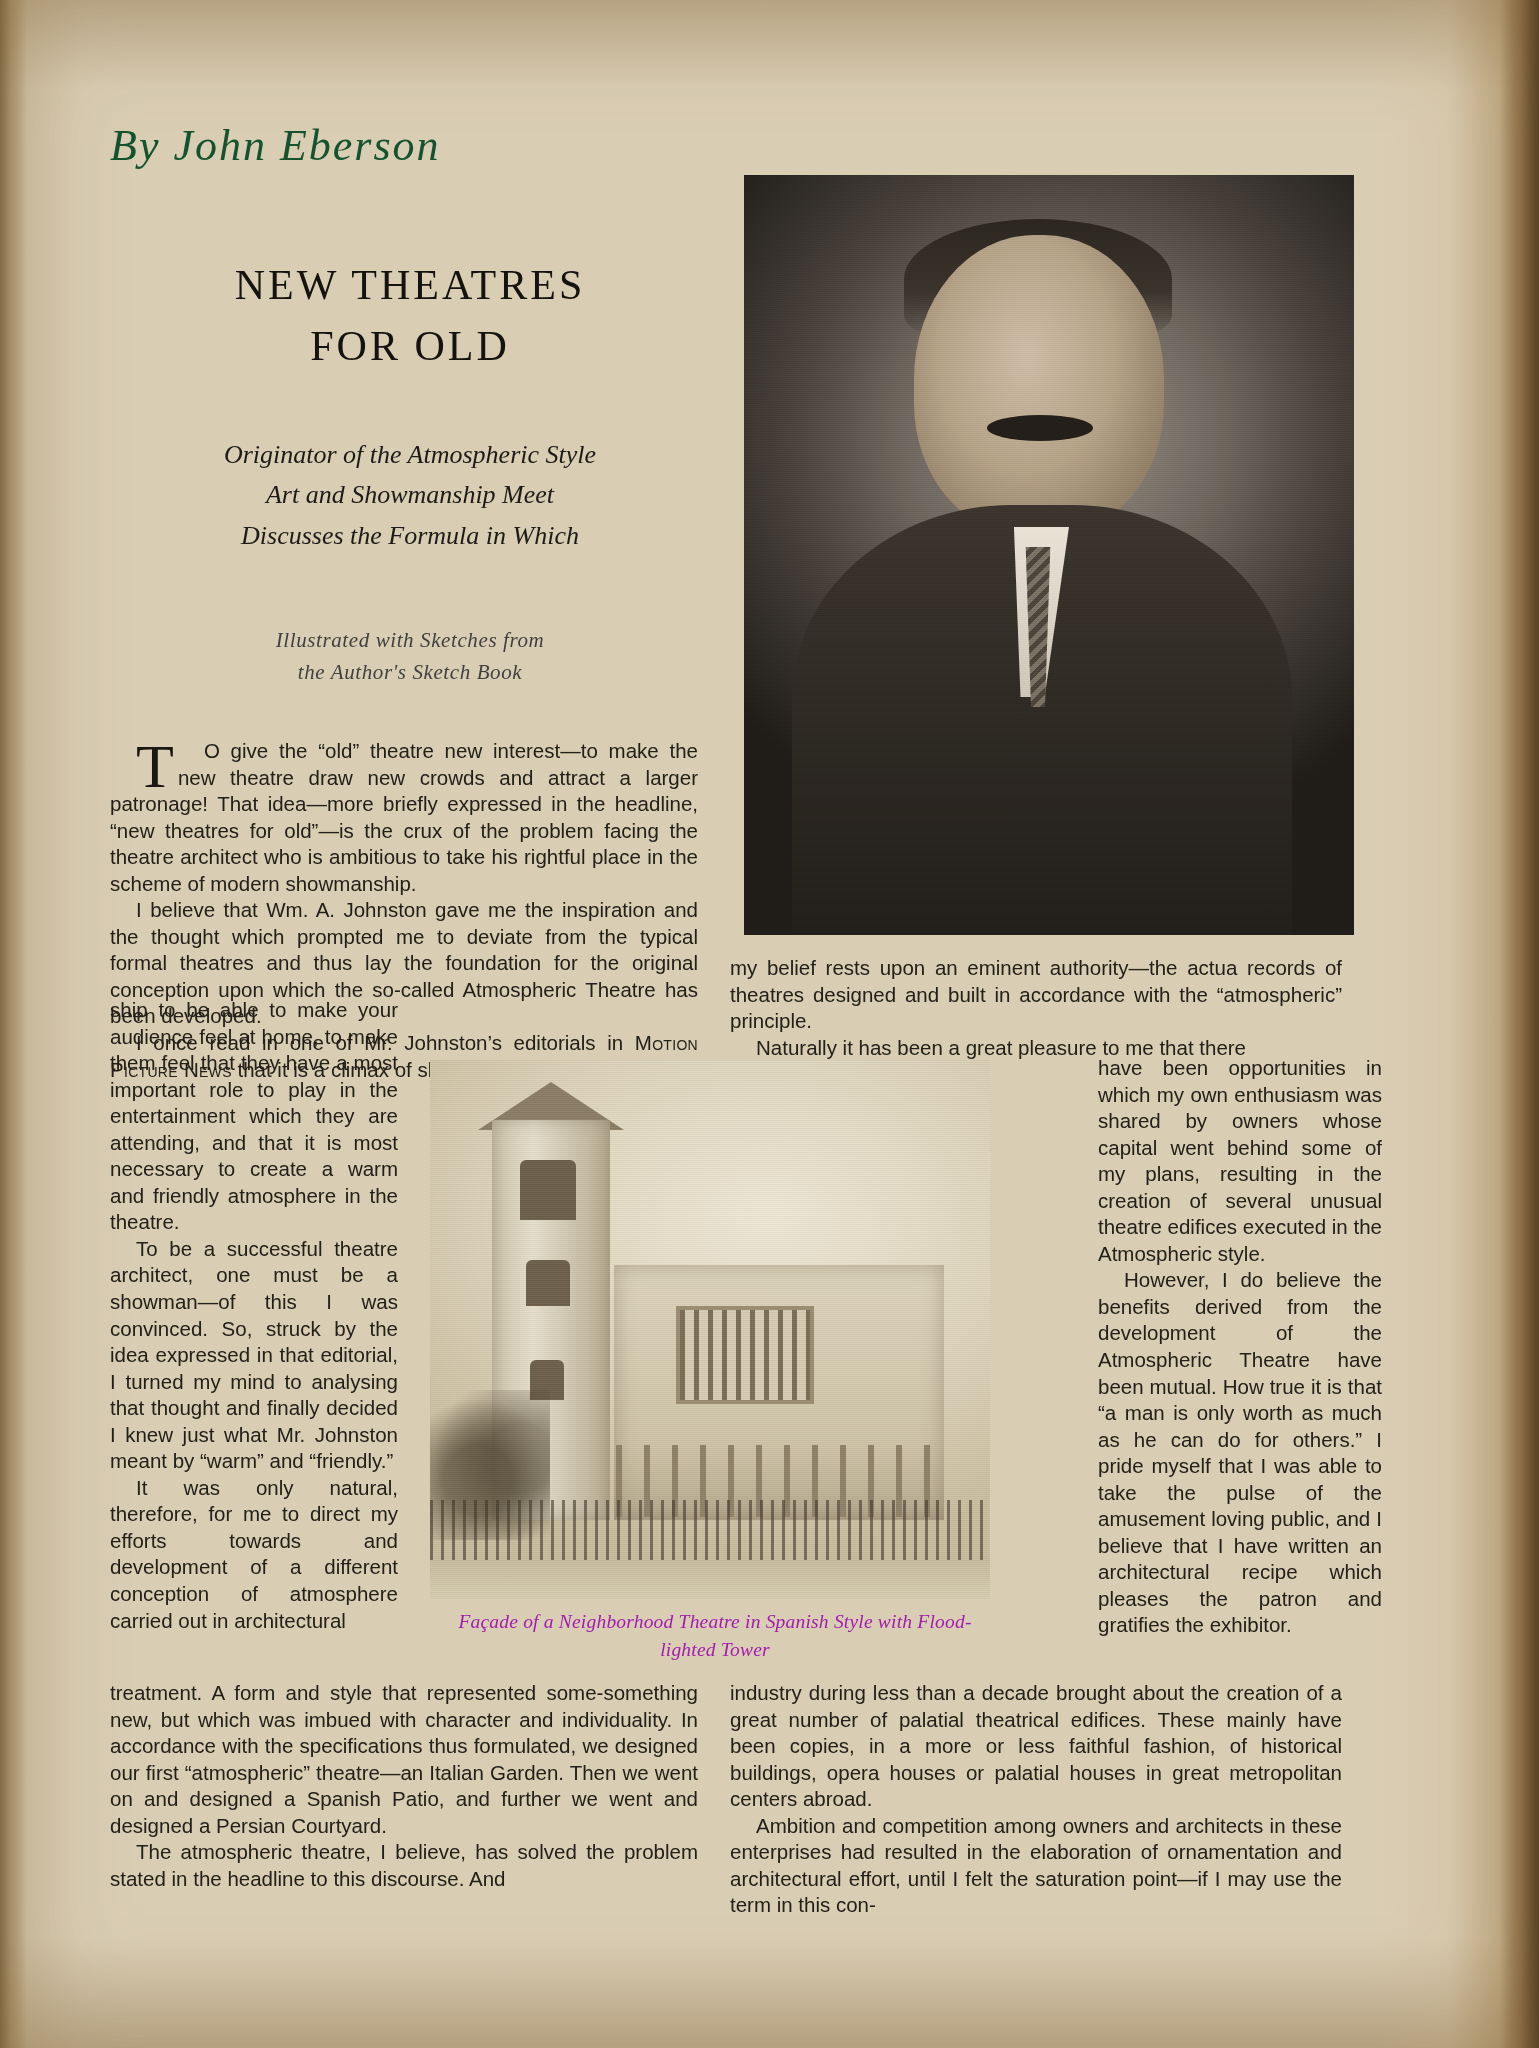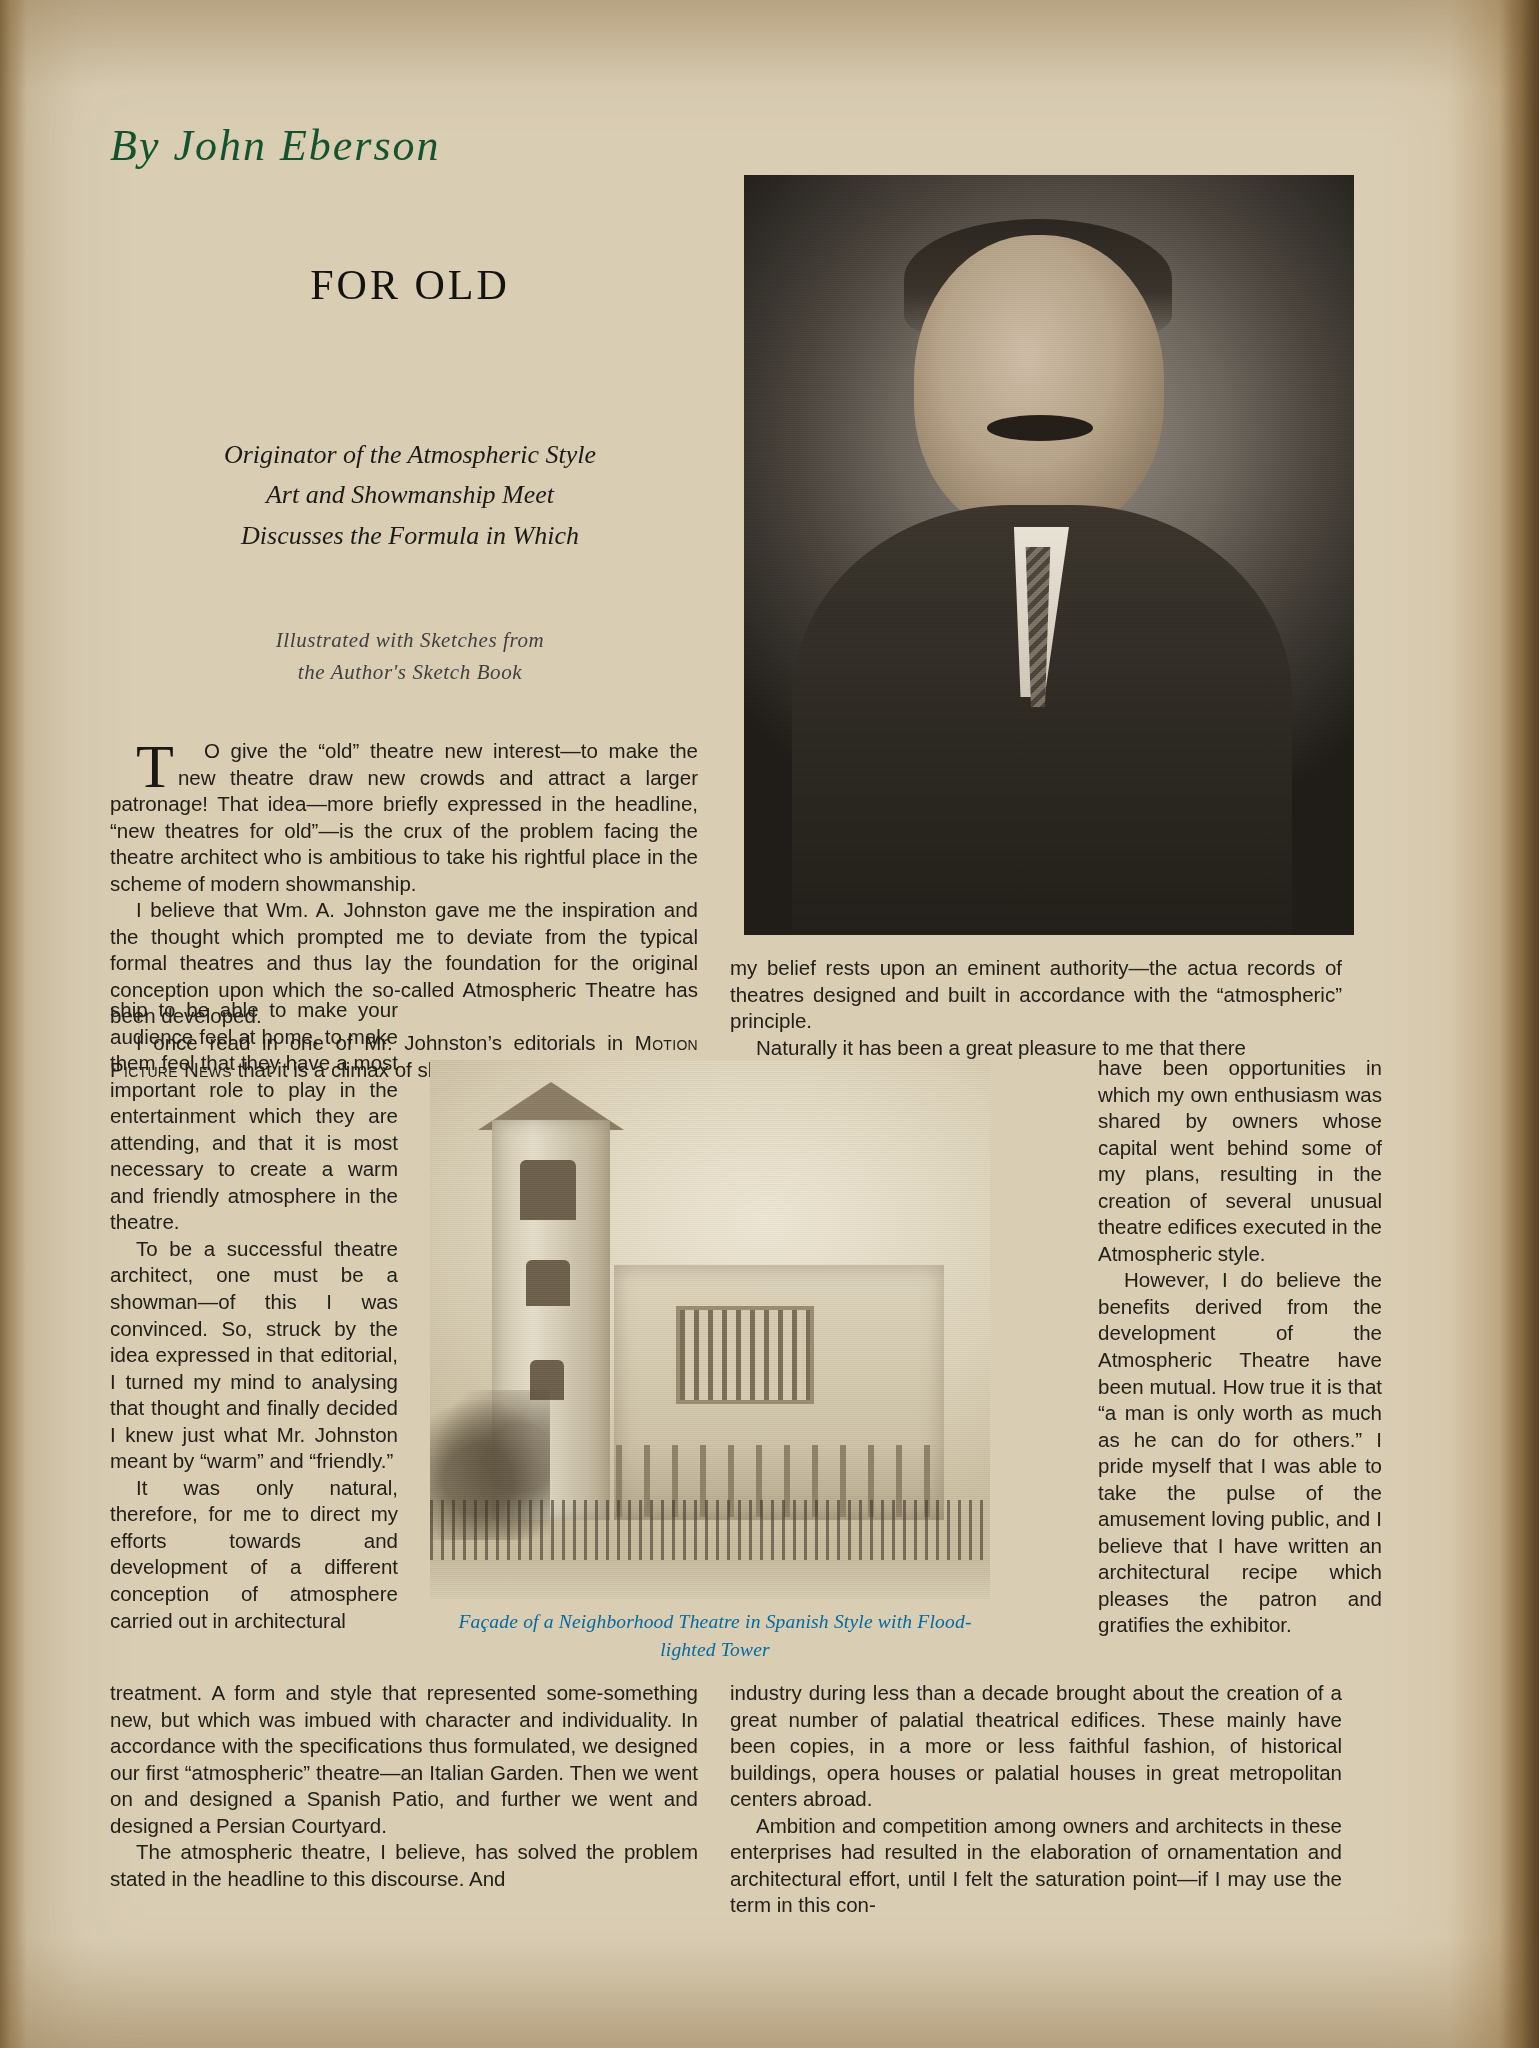--- a/index.html
+++ b/index.html
@@ -280,21 +280,21 @@
   .caption {
     position: absolute;
     left: 420px;
     top: 1608px;
     width: 590px;
     text-align: center;
     font-family: "Liberation Serif", serif;
     font-style: italic;
     font-size: 19.5px;
     line-height: 1.45;
-    color: #0369a1;
+    color: #a21caf;
     letter-spacing: 0.2px;
   }
 
   .edge-right {
     position: absolute;
     right: 0; top: 0; bottom: 0; width: 40px;
     background: linear-gradient(90deg, rgba(120,88,46,0.0) 0%, rgba(120,88,46,0.55) 55%, rgba(70,50,24,0.85) 100%);
   }
   .edge-left {
     position: absolute;
@@ -307,20 +307,21 @@
 
 <div class="page">
   <div class="paper"></div>
   <div class="paper2"></div>
 
   <div class="content">
 
     <div class="byline">By John Eberson</div>
 
     <div class="title">
+      <div>NEW THEATRES</div>
       <div>FOR OLD</div>
     </div>
 
     <div class="subtitle">
       <div>Originator of the Atmospheric Style</div>
       <div>Art and Showmanship Meet</div>
       <div>Discusses the Formula in Which</div>
     </div>
 
     <div class="illus-note">

